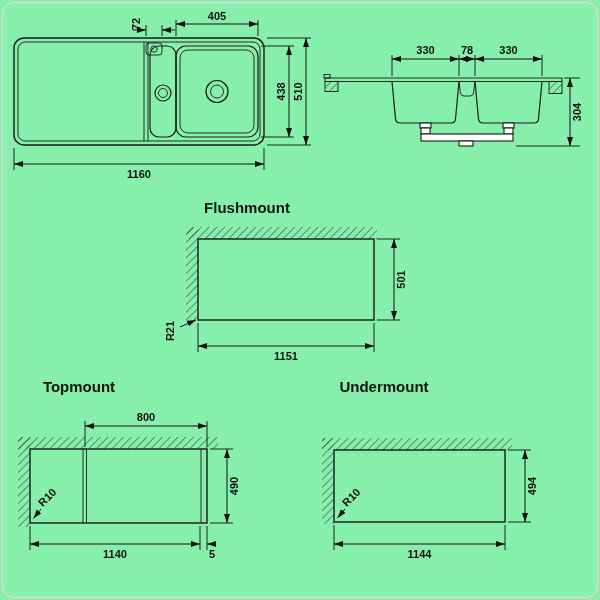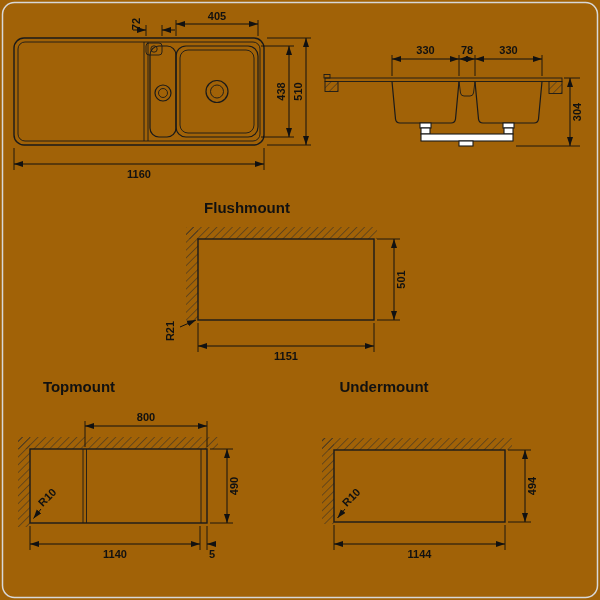--- a/index.html
+++ b/index.html
@@ -1,16 +1,16 @@
 <!DOCTYPE html>
 <html><head>
 <meta charset="utf-8">
 <style>
   html,body{margin:0;padding:0;background:#ffffff;}
-  .canvas{width:600px;height:600px;position:relative;background:#a16207;}
+  .canvas{width:600px;height:600px;position:relative;background:#86efac;}
   svg{display:block;}
   .med{stroke:#1a1a1a;stroke-width:1.4;fill:none;}
   .thin{stroke:#1a1a1a;stroke-width:0.9;fill:none;}
   .bowl{stroke:#1a1a1a;stroke-width:1.2;fill:none;}
   .dim{stroke:#111111;stroke-width:1;fill:none;}
   .ext{stroke:#111111;stroke-width:0.9;fill:none;}
   .hatch{fill:url(#hatchpat);stroke:none;}
   .pipe{stroke:#1a1a1a;stroke-width:1.1;fill:#ffffff;}
   text{font-family:"Liberation Sans","DejaVu Sans",sans-serif;font-weight:bold;fill:#111111;}
   .dimtxt{font-size:11px;}

